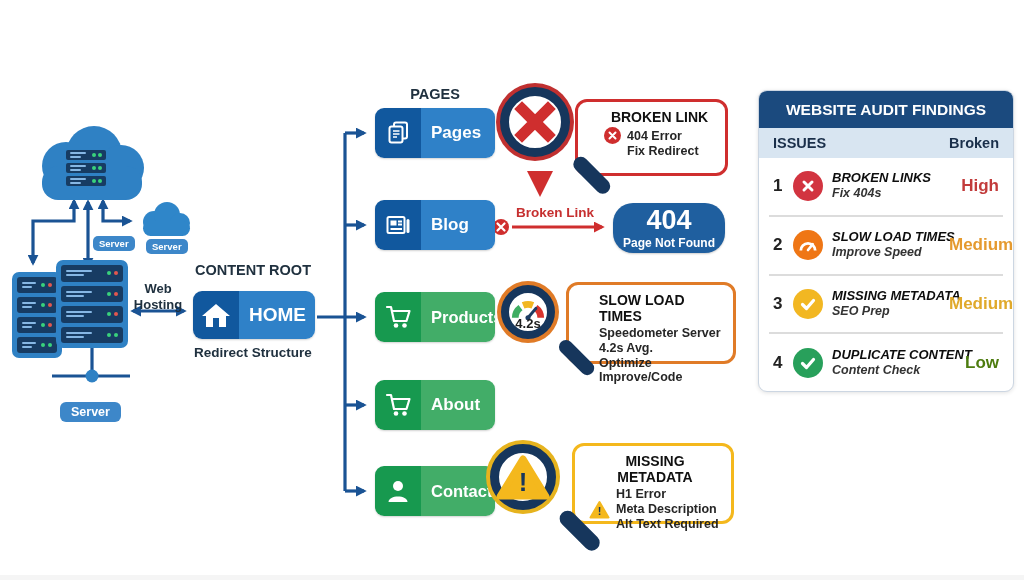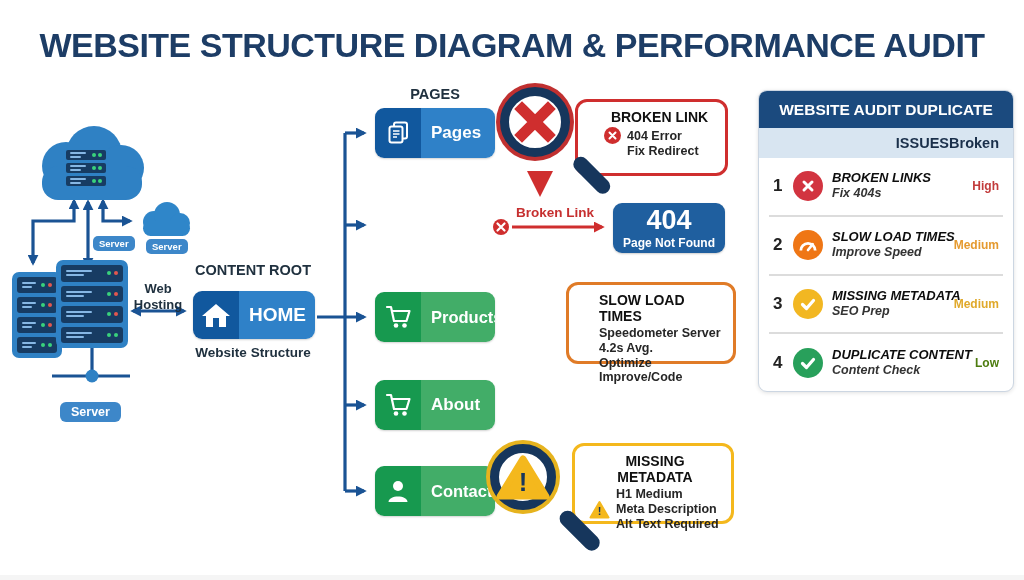--- a/index.html
+++ b/index.html
@@ -39,21 +39,21 @@
   .blue .ic{background:#11589e}.blue .tx{background:#2f81c8}
   .green .ic{background:#17994f}.green .tx{background:#42ad68}
 
   
   .callout{position:absolute;z-index:5;background:#fff;border-radius:12px;padding:7px 10px 7px 26px;}
   .callout .ct{font-size:14px;font-weight:bold;color:#101010;text-align:center;margin-bottom:2px;}
   .cline{font-size:12.5px;font-weight:bold;color:#262626;line-height:1.18;}
   .icrow{display:flex;align-items:flex-end;gap:6px;}
   .minix{width:17px;height:17px;border-radius:50%;background:#cf2e2e;display:flex;
     align-items:center;justify-content:center;flex:none;}
-  .err404{position:absolute;z-index:4;background:#1f5f9f;border-radius:9px;color:#fff;
+  .err404{position:absolute;z-index:4;background:#1f5f9f;border-radius:20px;color:#fff;
     display:flex;flex-direction:column;align-items:center;justify-content:center;
     box-shadow:0 1px 2px rgba(0,0,0,.2);}
   .err404 .big{font-size:27px;font-weight:bold;line-height:1;}
   .err404 .small{font-size:12px;font-weight:bold;margin-top:2px;}
   .redlabel{position:absolute;z-index:5;color:#c62f2f;font-weight:bold;font-size:13.5px;}
 
   
   .mag{position:absolute;z-index:6;}
   .mag-handle{position:absolute;background:#16365c;border-radius:8px;transform:rotate(-45deg);
     transform-origin:50% 0;}
@@ -62,45 +62,44 @@
   .mag-pointer{position:absolute;width:0;height:0;border-left:13px solid transparent;
     border-right:13px solid transparent;border-top:26px solid #cf2e2e;}
   .gauge-val{font-size:13px;font-weight:bold;color:#1d1d1d;margin-top:-4px;}
 
   
   .panel{position:absolute;z-index:5;left:758px;top:90px;width:256px;height:302px;background:#fff;
     border:1px solid #ccd6e2;border-radius:9px;box-shadow:0 1px 4px rgba(0,0,0,.12);overflow:hidden;
     display:flex;flex-direction:column;}
   .phead{background:#1b4a7e;color:#fff;font-size:15.5px;font-weight:bold;text-align:center;
     padding:10px 0 9px;}
-  .pcols{background:#d8e5f1;display:flex;justify-content:flex-end;align-items:center;
+  .pcols{background:#d8e5f1;display:flex;justify-content:space-between;align-items:center;
     padding:7px 14px;font-size:14.5px;font-weight:bold;color:#1a2f4a;}
   .arows{flex:1;display:flex;flex-direction:column;padding:0 10px;}
   .arow{flex:1;display:flex;align-items:center;padding:0 4px;}
   .arow + .arow{border-top:2px solid #dcdcdc;}
   .anum{width:16px;font-size:17px;font-weight:bold;color:#222;flex:none;}
   .aicon{width:30px;height:30px;border-radius:50%;display:flex;align-items:center;justify-content:center;
     flex:none;margin:0 9px 0 4px;}
   .atext{flex:1;min-width:0;font-style:italic;}
   .at{font-size:13px;font-weight:bold;color:#0d0d0d;line-height:1.15;white-space:nowrap;}
   .as{font-size:12.5px;font-weight:bold;color:#333;line-height:1.2;}
-  .ast{width:50px;text-align:right;font-size:12px;font-weight:bold;flex:none;}
+  .ast{width:50px;text-align:right;font-size:17px;font-weight:bold;flex:none;}
   .st-high{color:#c23b3b}.st-med{color:#e59a2f}.st-med2{color:#e0a92b}.st-low{color:#4d7c0f}
   .ic-red{background:#d23440}.ic-orange{background:#ef7615}.ic-yellow{background:#f2b722}.ic-green{background:#28a05b}
 
   .footer-bar{position:absolute;left:0;bottom:0;width:1024px;height:5px;background:#f5f5f5;z-index:0;}
 </style>
 </head>
 <body>
 
 <div class="canvas">
 
   <div class="footer-bar"></div>
 
-  <div class="main-title">WEBSITE STRUCTURE DIAGRAM &amp; PERFORMANCE AUDIT</div>
 
   <svg class="wires" width="1024" height="580" viewBox="0 0 1024 580">
     <defs>
       <marker id="mN" viewBox="0 0 10 10" markerWidth="11" markerHeight="11" refX="7.5" refY="5" orient="auto-start-reverse" markerUnits="userSpaceOnUse">
         <path d="M0 0 L10 5 L0 10 Z" fill="#1a5394"></path>
       </marker>
       <marker id="mR" viewBox="0 0 10 10" markerWidth="11" markerHeight="11" refX="7.5" refY="5" orient="auto-start-reverse" markerUnits="userSpaceOnUse">
         <path d="M0 0 L10 5 L0 10 Z" fill="#cf2e2e"></path>
       </marker>
     </defs>
@@ -246,35 +245,48 @@
   <div class="lbl" style="left:191px;top:262px;width:124px;font-size:14.5px">CONTENT ROOT</div>
   <div class="splitbtn blue" style="left:193px;top:291px;width:122px;height:48px">
     <div class="ic">
       <svg width="30" height="26" viewBox="0 0 30 26">
           <path d="M15 2 L29 14 H25 V25 H5 V14 H1 Z" fill="#fff"></path>
           <rect x="12" y="16" width="6" height="9" fill="#11589e"></rect>
         </svg>
     </div>
     <div class="tx" style="font-size:19px">HOME</div>
   </div>
-  <div class="lbl" style="left:191px;top:345px;width:124px;font-size:13.5px">Website Structure</div>
+  <div class="lbl" style="left:191px;top:345px;width:124px;font-size:13.5px">Redirect Structure</div>
 
   <div class="lbl" style="left:377px;top:86px;width:116px;font-size:14.5px">PAGES</div>
 
   <div class="splitbtn blue" style="left:375px;top:108px;width:120px;height:50px">
     <div class="ic">
       <svg width="26" height="26" viewBox="0 0 26 26">
           <rect x="9" y="2.5" width="13" height="16" rx="2" fill="none" stroke="#fff" stroke-width="2"></rect>
           <rect x="4.5" y="6.5" width="13" height="16" rx="2" fill="#11589e" stroke="#fff" stroke-width="2"></rect>
           <path d="M8 11 H14.5 M8 14 H14.5 M8 17 H12" stroke="#fff" stroke-width="1.6"></path>
         </svg>
     </div>
     <div class="tx" style="font-size:17px">Pages</div>
   </div>
 
+  <div class="splitbtn blue" style="left:375px;top:200px;width:120px;height:50px">
+    <div class="ic">
+      <svg width="26" height="24" viewBox="0 0 26 24">
+          <rect x="2.5" y="4" width="17" height="16" rx="1.5" fill="none" stroke="#fff" stroke-width="2"></rect>
+          <rect x="5.5" y="7.5" width="6" height="5" fill="#fff"></rect>
+          <rect x="13" y="7.5" width="4" height="2" fill="#fff"></rect>
+          <rect x="13" y="10.5" width="4" height="2" fill="#fff"></rect>
+          <rect x="5.5" y="15" width="11.5" height="2" fill="#fff"></rect>
+          <rect x="21.5" y="6" width="3" height="14" rx="1.5" fill="#fff"></rect>
+        </svg>
+    </div>
+    <div class="tx" style="font-size:17px">Blog</div>
+  </div>
 
   <div class="splitbtn green" style="left:375px;top:292px;width:120px;height:50px">
     <div class="ic">
       <svg width="27" height="26" viewBox="0 0 27 26">
           <path d="M2 3 H6 L9 17 H21.5 L24.5 7 H7.5" fill="none" stroke="#fff" stroke-width="2.2" stroke-linejoin="round" stroke-linecap="round"></path>
           <circle cx="11" cy="21.5" r="2.3" fill="#fff"></circle>
           <circle cx="19.5" cy="21.5" r="2.3" fill="#fff"></circle>
         </svg>
     </div>
     <div class="tx" style="font-size:16.5px">Products</div>
@@ -331,48 +343,61 @@
     </div>
   </div>
 
   <div class="callout" style="left:566px;top:282px;width:170px;height:82px;border:3px solid #e07b27;padding-left:30px">
     <div class="ct" style="text-align:left">SLOW LOAD TIMES</div>
     <div class="cline">Speedometer Server</div>
     <div class="cline">4.2s Avg.</div>
     <div class="cline">Optimize Improve/Code</div>
   </div>
 
+  <div class="mag" style="left:501px;top:285px">
+    <div class="mag-handle" style="left:53px;top:57px;width:14px;height:44px"></div>
+    <div class="mag-lens" style="width:54px;height:54px;border:8px solid #16365c;box-shadow:0 0 0 4px #e07b27">
+      <svg width="50" height="31" viewBox="0 0 54 36">
+        <path d="M10 33 A17 17 0 0 1 17 19.5" stroke="#3fae63" stroke-width="9" fill="none"></path>
+        <path d="M20.5 16.5 A17 17 0 0 1 33.5 16.5" stroke="#f2b722" stroke-width="9" fill="none"></path>
+        <path d="M37 19.5 A17 17 0 0 1 44 33" stroke="#d8342e" stroke-width="9" fill="none"></path>
+        <path d="M27 33 L37.5 20.5" stroke="#1c3c63" stroke-width="4" stroke-linecap="round" fill="none"></path>
+        <circle cx="27" cy="33" r="3.4" fill="#1c3c63"></circle>
+      </svg>
+      <div class="gauge-val">4.2s</div>
+    </div>
+  </div>
 
   <div class="callout" style="left:572px;top:443px;width:162px;height:81px;border:3px solid #f4b81d;padding-left:14px">
     <div class="ct">MISSING METADATA</div>
     <div class="icrow" style="align-items:center">
       <svg width="21" height="19" viewBox="0 0 21 19" style="flex:none">
         <path d="M10.5 2 L19.5 17.5 H1.5 Z" fill="#f4b81d" stroke="#f4b81d" stroke-width="2" stroke-linejoin="round"></path>
         <text x="10.5" y="15.2" font-size="11" font-weight="bold" fill="#17365c" text-anchor="middle" font-family="Liberation Sans, sans-serif">!</text>
       </svg>
       <div>
-        <div class="cline">H1 Medium</div>
+        <div class="cline">H1 Error</div>
         <div class="cline">Meta Description</div>
         <div class="cline">Alt Text Required</div>
       </div>
     </div>
   </div>
 
   <div class="mag" style="left:490px;top:444px">
     <div class="mag-handle" style="left:64px;top:69px;width:16px;height:50px"></div>
     <div class="mag-lens" style="width:66px;height:66px;border:9px solid #16365c;box-shadow:0 0 0 4px #e6b31e">
       <svg width="54" height="46" viewBox="0 0 56 48">
         <path d="M28 5 L52 44 H4 Z" fill="#f4b81d" stroke="#f4b81d" stroke-width="7" stroke-linejoin="round"></path>
         <text x="28" y="39" font-size="27" font-weight="bold" fill="#17365c" text-anchor="middle" font-family="Liberation Sans, sans-serif">!</text>
       </svg>
     </div>
   </div>
 
   <div class="panel">
-    <div class="phead">WEBSITE AUDIT DUPLICATE</div>
+    <div class="phead">WEBSITE AUDIT FINDINGS</div>
     <div class="pcols">
       <span>ISSUES</span>
       <span>Broken</span>
     </div>
     <div class="arows">
 
       <div class="arow">
         <div class="anum">1</div>
         <div class="aicon ic-red">
           <svg width="14" height="14" viewBox="0 0 14 14">

